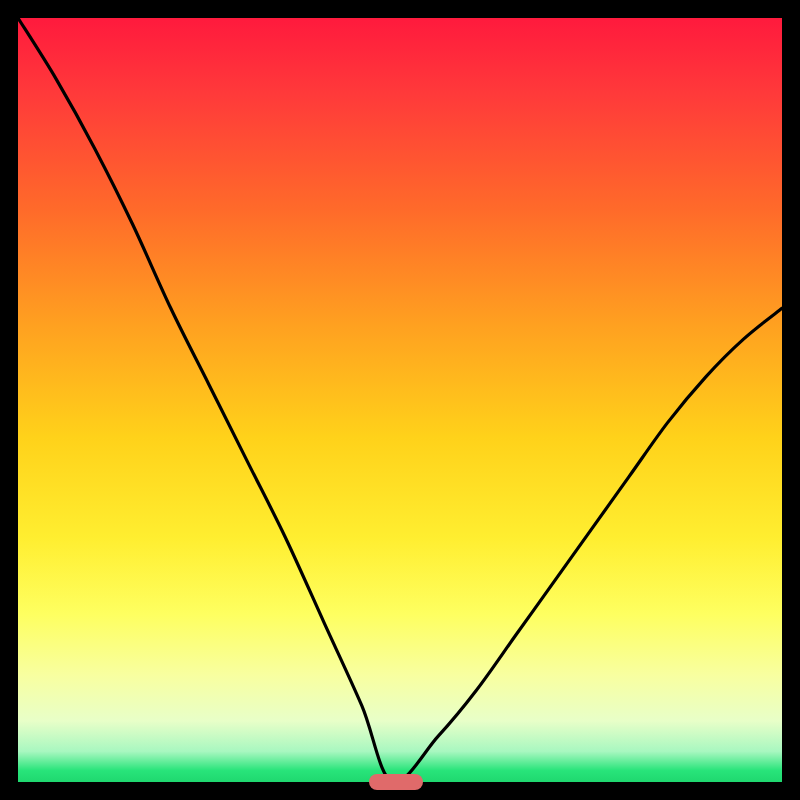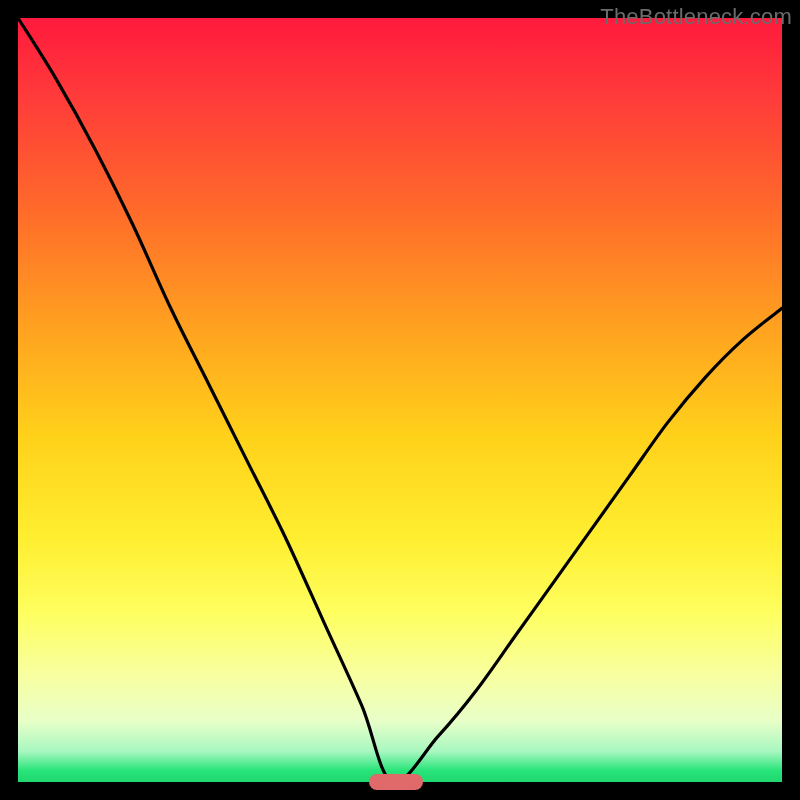--- a/index.html
+++ b/index.html
@@ -78,15 +78,14 @@
   <div class="plot-area">
 
     <svg class="curve-svg" viewBox="0 0 764 764" preserveAspectRatio="none">
       <path id="curvePath" class="curve-path" d="M 0.0 0.0 C 6.4 10.2, 25.5 39.5, 38.2 61.1 C 50.9 82.8, 63.7 105.7, 76.4 129.9 C 89.1 154.1, 101.9 179.5, 114.6 206.3 C 127.3 233.0, 140.1 263.6, 152.8 290.3 C 165.5 317.1, 178.3 341.3, 191.0 366.7 C 203.7 392.2, 216.5 417.7, 229.2 443.1 C 241.9 468.6, 254.7 492.8, 267.4 519.5 C 280.1 546.3, 292.9 575.5, 305.6 603.6 C 318.3 631.6, 332.3 660.9, 343.8 687.6 C 355.3 714.3, 361.6 758.9, 374.4 764.0 C 387.1 769.1, 406.2 733.4, 420.2 718.2 C 434.2 702.9, 445.7 688.9, 458.4 672.3 C 471.1 655.8, 483.9 636.7, 496.6 618.8 C 509.3 601.0, 522.1 583.2, 534.8 565.4 C 547.5 547.5, 560.3 529.7, 573.0 511.9 C 585.7 494.1, 598.5 476.2, 611.2 458.4 C 623.9 440.6, 636.7 421.5, 649.4 404.9 C 662.1 388.4, 674.9 373.1, 687.6 359.1 C 700.3 345.1, 713.1 332.3, 725.8 320.9 C 738.5 309.4, 757.6 295.4, 764.0 290.3"></path>
     </svg>
 
     <div id="marker" class="target-marker" style="left: 351.44px; width: 53.48px; top: 756px;"></div>
 
   </div>
 
-  <div class="watermark">TheBottleneck.com</div>
 
 </div>
 
 </body></html>

